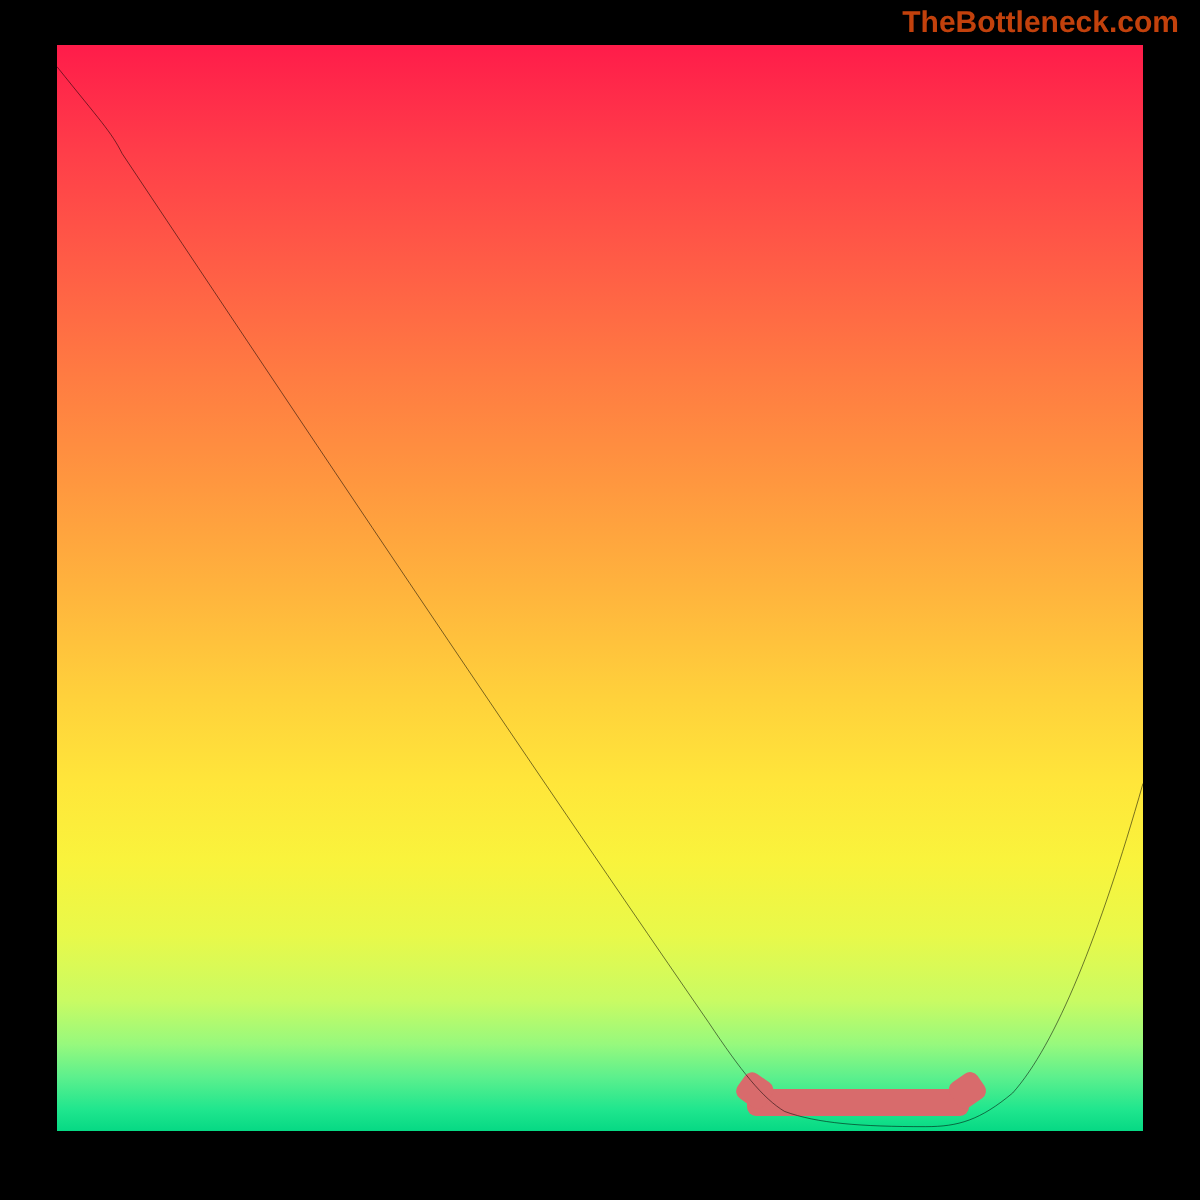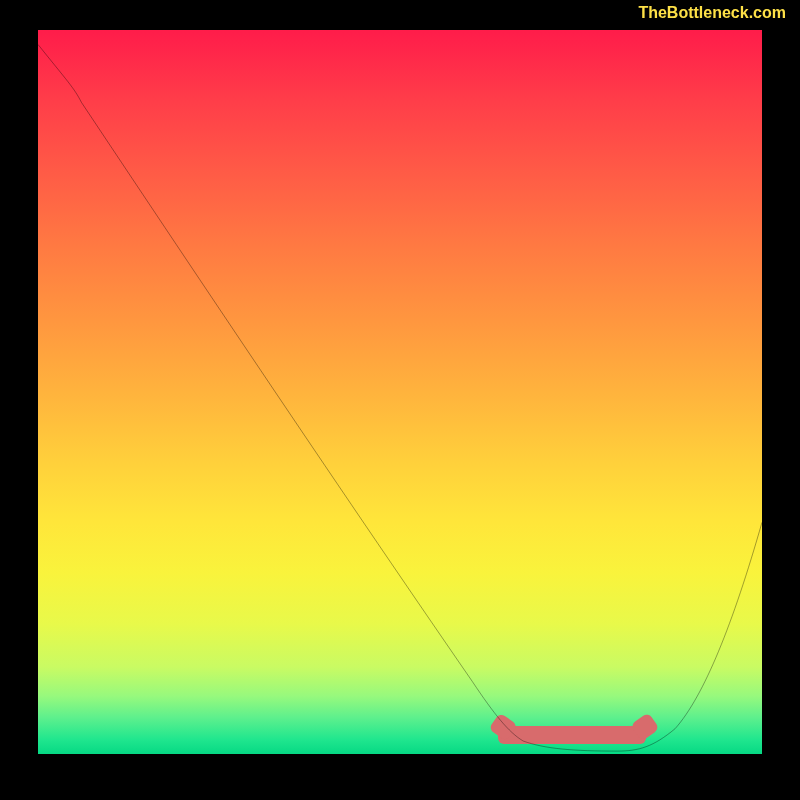--- a/index.html
+++ b/index.html
@@ -14,22 +14,22 @@
   .frame {
     position: relative;
     width: 800px;
     height: 800px;
     background: #000;
   }
   .watermark {
     position: absolute;
     top: 4px;
     right: 14px;
-    color: #fde047;
-    font-size: 16px;
+    color: #c2410c;
+    font-size: 20px;
     font-weight: 600;
     z-index: 10;
   }
   .plot-area {
     position: absolute;
     left: 38px;
     top: 30px;
     width: 724px;
     height: 724px;
     

